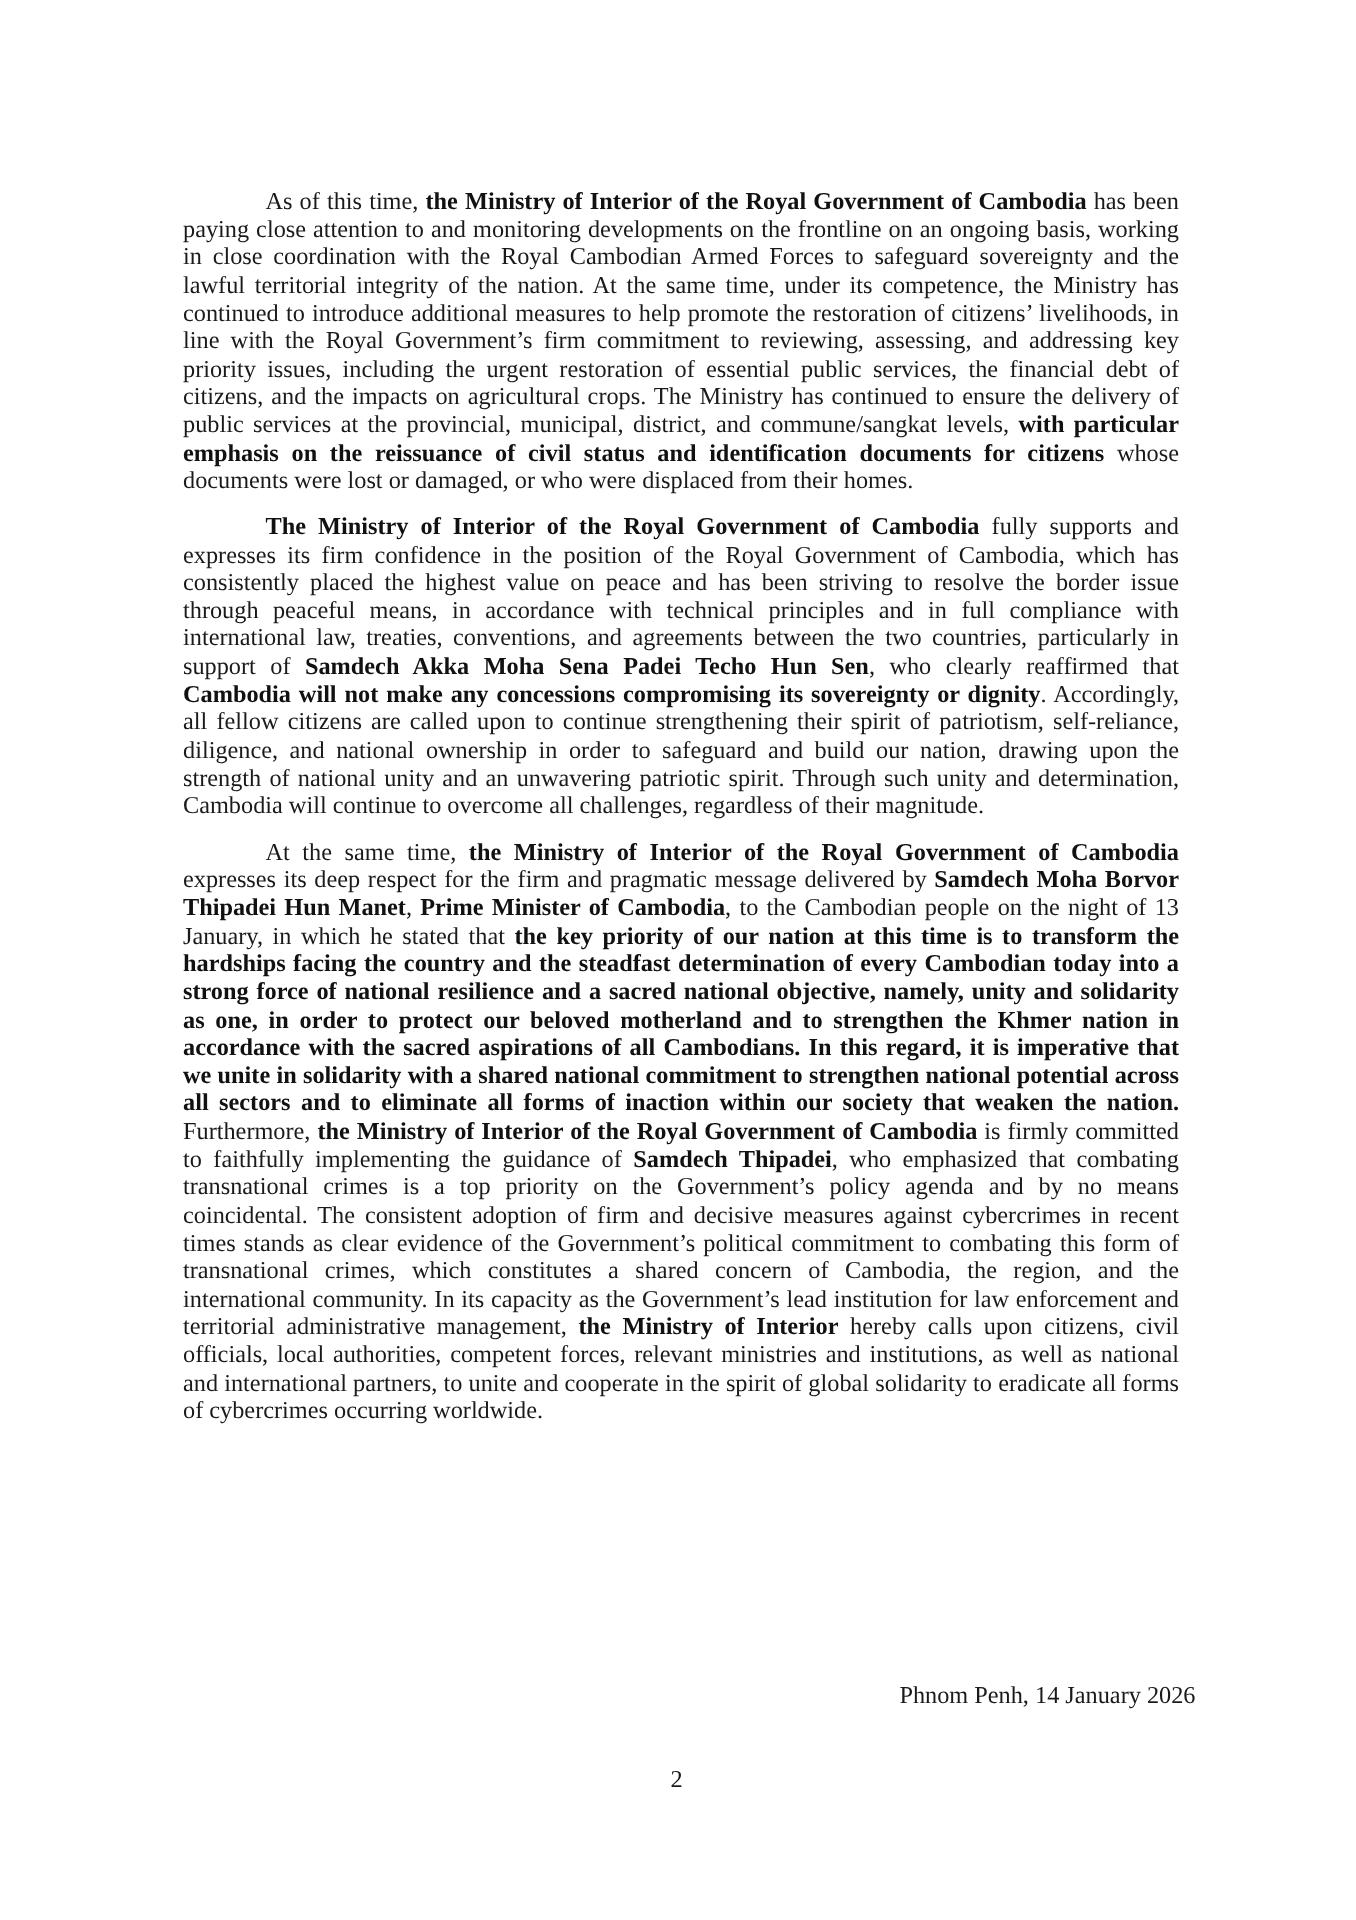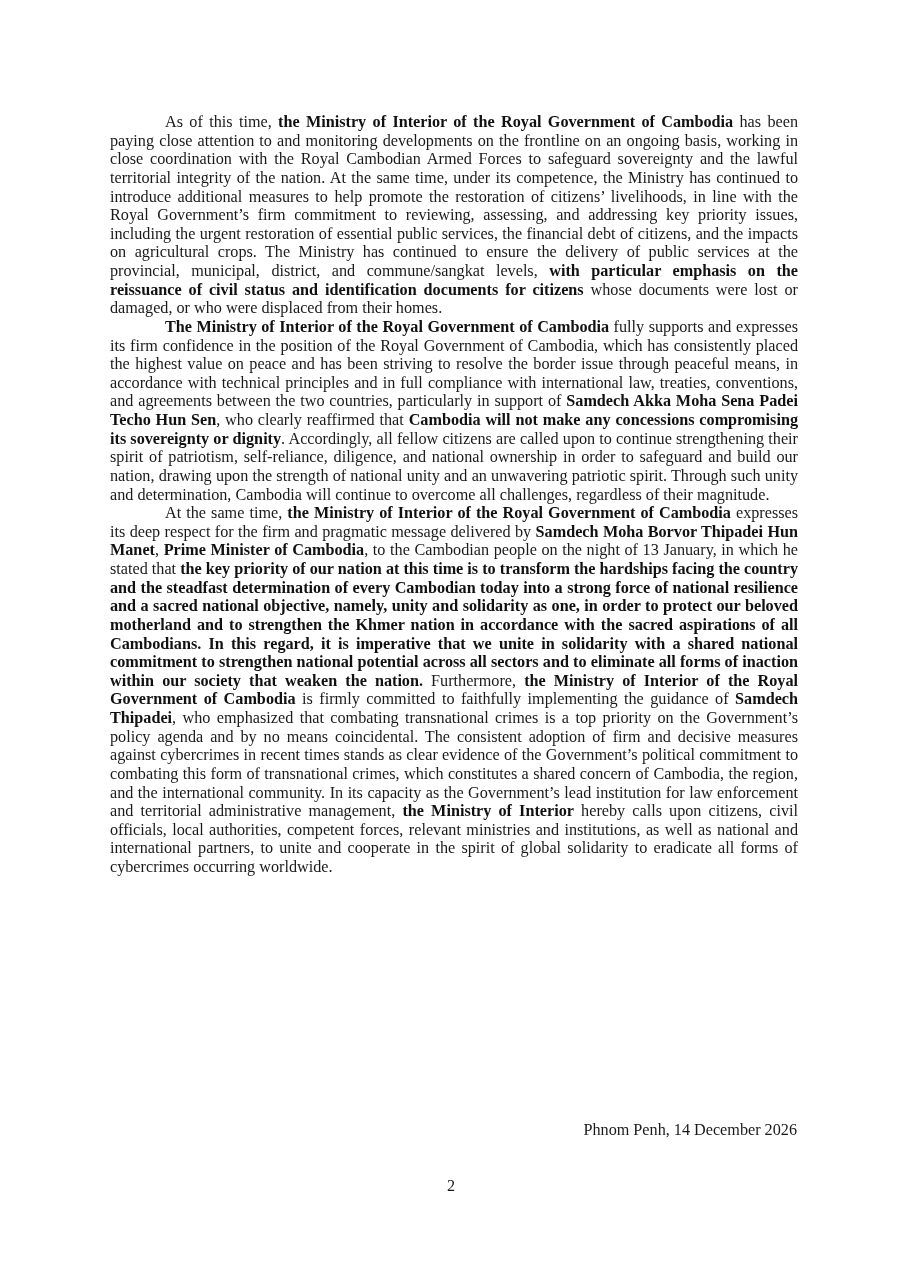--- a/index.html
+++ b/index.html
@@ -8,21 +8,21 @@
     position: absolute;
     left: 110px;
     top: 113px;
     width: 688px;
     font-family: "Liberation Serif", serif;
     font-size: 16.2px;
     line-height: 18.62px;
     color: #1a1a1a;
     text-align: justify;
   }
-  .para { margin: 0; text-indent: 55px; }
+  .para { margin: 12px; text-indent: 55px; }
   .para b { font-weight: bold; color: #111; }
   .signoff {
     position: absolute;
     top: 1121px;
     right: 107px;
     font-family: "Liberation Serif", serif;
     font-size: 16.2px;
     color: #1a1a1a;
   }
   .page-number {
@@ -42,14 +42,14 @@
     <span>As of this time, </span><b>the Ministry of Interior of the Royal Government of Cambodia</b><span> has been paying close attention to and monitoring developments on the frontline on an ongoing basis, working in close coordination with the Royal Cambodian Armed Forces to safeguard sovereignty and the lawful territorial integrity of the nation. At the same time, under its competence, the Ministry has continued to introduce additional measures to help promote the restoration of citizens’ livelihoods, in line with the Royal Government’s firm commitment to reviewing, assessing, and addressing key priority issues, including the urgent restoration of essential public services, the financial debt of citizens, and the impacts on agricultural crops. The Ministry has continued to ensure the delivery of public services at the provincial, municipal, district, and commune/sangkat levels, </span><b>with particular emphasis on the reissuance of civil status and identification documents for citizens</b><span> whose documents were lost or damaged, or who were displaced from their homes.</span>
   </p>
   <p class="para">
     <b>The Ministry of Interior of the Royal Government of Cambodia</b><span> fully supports and expresses its firm confidence in the position of the Royal Government of Cambodia, which has consistently placed the highest value on peace and has been striving to resolve the border issue through peaceful means, in accordance with technical principles and in full compliance with international law, treaties, conventions, and agreements between the two countries, particularly in support of </span><b>Samdech Akka Moha Sena Padei Techo Hun Sen</b><span>, who clearly reaffirmed that </span><b>Cambodia will not make any concessions compromising its sovereignty or dignity</b><span>. Accordingly, all fellow citizens are called upon to continue strengthening their spirit of patriotism, self-reliance, diligence, and national ownership in order to safeguard and build our nation, drawing upon the strength of national unity and an unwavering patriotic spirit. Through such unity and determination, Cambodia will continue to overcome all challenges, regardless of their magnitude.</span>
   </p>
   <p class="para">
     <span>At the same time, </span><b>the Ministry of Interior of the Royal Government of Cambodia</b><span> expresses its deep respect for the firm and pragmatic message delivered by </span><b>Samdech Moha Borvor Thipadei Hun Manet</b><span>, </span><b>Prime Minister of Cambodia</b><span>, to the Cambodian people on the night of 13 January, in which he stated that </span><b>the key priority of our nation at this time is to transform the hardships facing the country and the steadfast determination of every Cambodian today into a strong force of national resilience and a sacred national objective, namely, unity and solidarity as one, in order to protect our beloved motherland and to strengthen the Khmer nation in accordance with the sacred aspirations of all Cambodians. In this regard, it is imperative that we unite in solidarity with a shared national commitment to strengthen national potential across all sectors and to eliminate all forms of inaction within our society that weaken the nation.</b><span> Furthermore, </span><b>the Ministry of Interior of the Royal Government of Cambodia</b><span> is firmly committed to faithfully implementing the guidance of </span><b>Samdech Thipadei</b><span>, who emphasized that combating transnational crimes is a top priority on the Government’s policy agenda and by no means coincidental. The consistent adoption of firm and decisive measures against cybercrimes in recent times stands as clear evidence of the Government’s political commitment to combating this form of transnational crimes, which constitutes a shared concern of Cambodia, the region, and the international community. In its capacity as the Government’s lead institution for law enforcement and territorial administrative management, </span><b>the Ministry of Interior</b><span> hereby calls upon citizens, civil officials, local authorities, competent forces, relevant ministries and institutions, as well as national and international partners, to unite and cooperate in the spirit of global solidarity to eradicate all forms of cybercrimes occurring worldwide.</span>
   </p>
 </div>
 
-<div class="signoff">Phnom Penh, 14 December 2026</div>
+<div class="signoff">Phnom Penh, 14 January 2026</div>
 <div class="page-number">2</div>
 
 </body></html>

